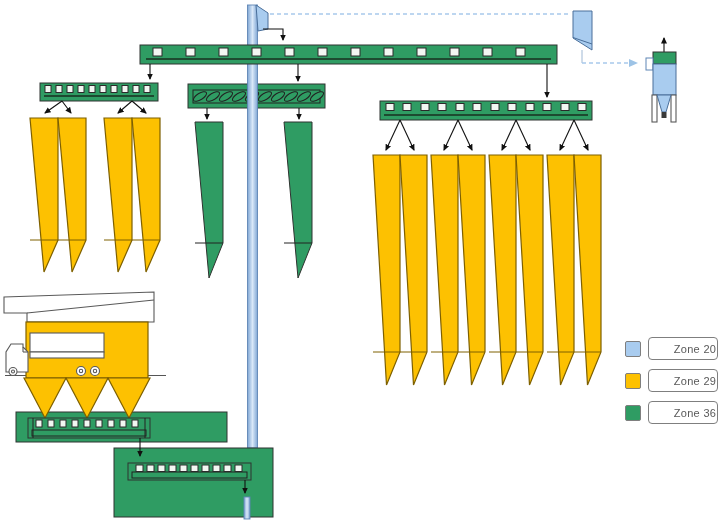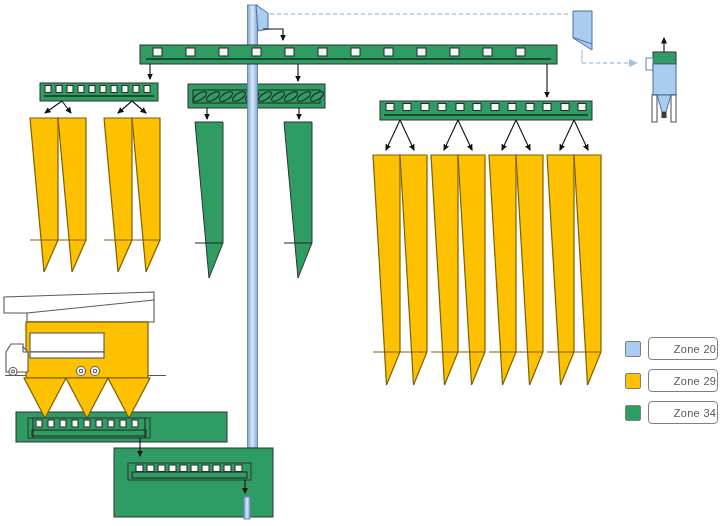--- a/index.html
+++ b/index.html
@@ -259,16 +259,16 @@
   <div class="legend-row">
     <div class="swatch z20"></div>
     <div class="zone-box">Zone 20</div>
   </div>
   <div class="legend-row">
     <div class="swatch z21"></div>
     <div class="zone-box">Zone 29</div>
   </div>
   <div class="legend-row">
     <div class="swatch z22"></div>
-    <div class="zone-box">Zone 34</div>
+    <div class="zone-box">Zone 36</div>
   </div>
 </div>
 </div>
 
 </body></html>

